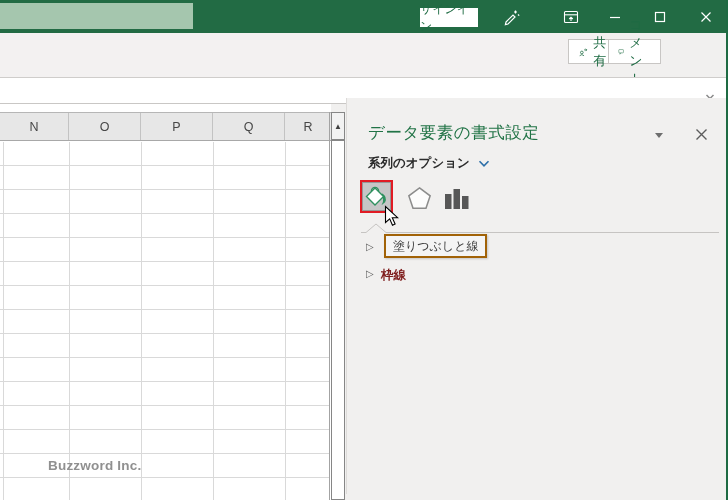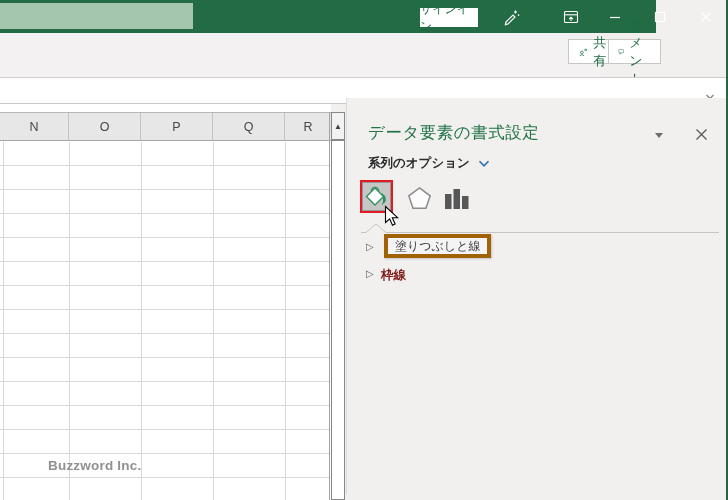--- a/index.html
+++ b/index.html
@@ -1,21 +1,21 @@
 <!DOCTYPE html>
 <html><head>
 <meta charset="utf-8">
 <style>
   * { margin:0; padding:0; box-sizing:border-box; }
   html,body { width:728px; height:500px; overflow:hidden; }
   body { font-family:"Liberation Sans","DejaVu Sans",sans-serif; }
   #app { position:relative; width:728px; height:500px; background:#f1f0ef; overflow:hidden; }
 
   
-  .titlebar { position:absolute; left:0; top:0; width:656px; height:33px; background:#226b44; }
+  .titlebar { position:absolute; left:0; top:0; width:728px; height:33px; background:#226b44; }
   .title-redaction { position:absolute; left:0; top:3px; width:193px; height:26px; background:#a5c6ae; }
   .signin-btn { position:absolute; left:420px; top:8px; width:58px; height:19px; background:#ffffff;
     color:#1e6b43; font-size:12px; display:flex; align-items:center; justify-content:center; cursor:default; }
   .tb-icon { position:absolute; top:8px; width:18px; height:18px; display:flex; align-items:center; justify-content:center; }
 
   
   .toolbar { position:absolute; left:0; top:33px; width:600px; height:44px; background:#f3f1f1; }
   .tb-btn { position:absolute; top:6px; height:25px; background:#ffffff; border:1px solid #c8c6c4;
     color:#1e6b43; font-size:13px; display:flex; align-items:center; gap:5px; padding:0 9px; }
 
@@ -50,21 +50,21 @@
   .pane-close { position:absolute; left:346px; top:28px; width:16px; height:16px; display:flex; align-items:center; justify-content:center; }
   .section-label { position:absolute; left:21px; top:57px; font-size:12.5px; font-weight:bold; color:#2b2b2b;
     display:flex; align-items:center; gap:8px; }
   .tab-row { position:absolute; left:13px; top:82px; height:34px; display:flex; align-items:flex-start; }
   .tab-fill { width:33px; height:33px; background:#c6c6c6; border:2px solid #e01b24;
     box-shadow:inset 0 0 0 1px #979797; display:flex; align-items:center; justify-content:center; }
   .tab-effects { margin-left:11px; margin-top:3px; width:30px; height:29px; display:flex; align-items:center; justify-content:center; }
   .tab-series { margin-left:9px; margin-top:4px; width:28px; height:27px; display:flex; align-items:center; justify-content:center; }
   .notch-svg { position:absolute; left:14px; top:124px; }
   .cursor-svg { position:absolute; left:37px; top:107px; }
-  .tooltip { position:absolute; left:37px; top:136px; height:24px; background:#f4f4f4; border:4px solid #a16207;
+  .tooltip { position:absolute; left:37px; top:136px; height:24px; background:#f4f4f4; border:2px solid #a16207;
     color:#3d3d3d; font-size:12px; display:flex; align-items:center; padding:0 7px; box-shadow:1px 1px 2px rgba(0,0,0,.18); }
   .expander { position:absolute; font-size:10px; color:#5f5f5f; }
   .border-label { position:absolute; left:34px; top:169px; font-size:12.5px; font-weight:bold; color:#7f1d1d; }
 
   .win-right-border { position:absolute; left:726px; top:0; width:2px; height:500px; background:#1e6b43; }
 </style>
 </head>
 <body>
 
 <div id="app">

